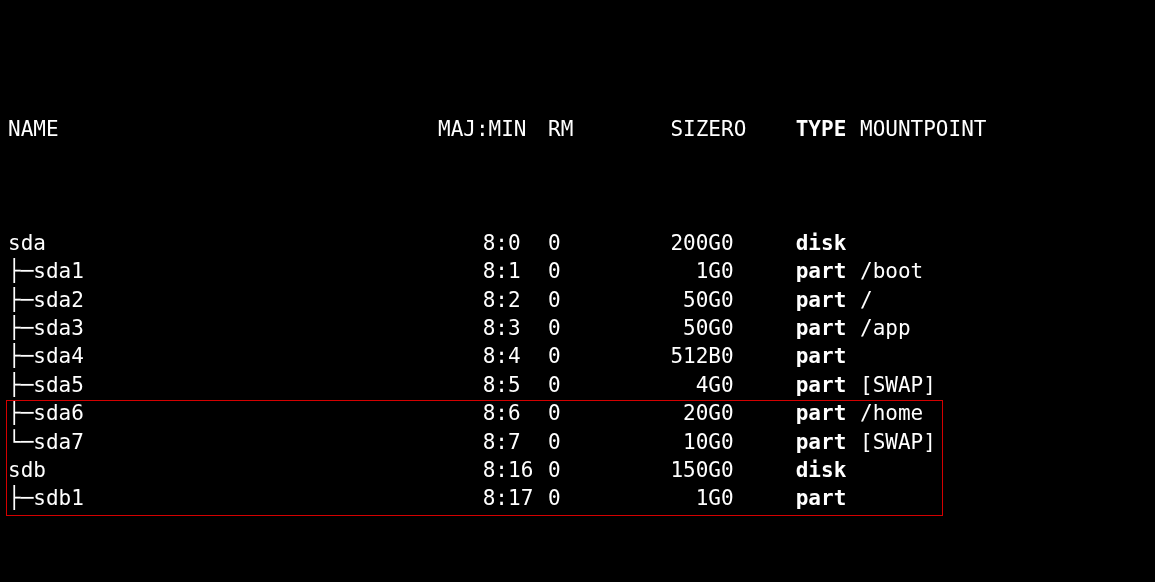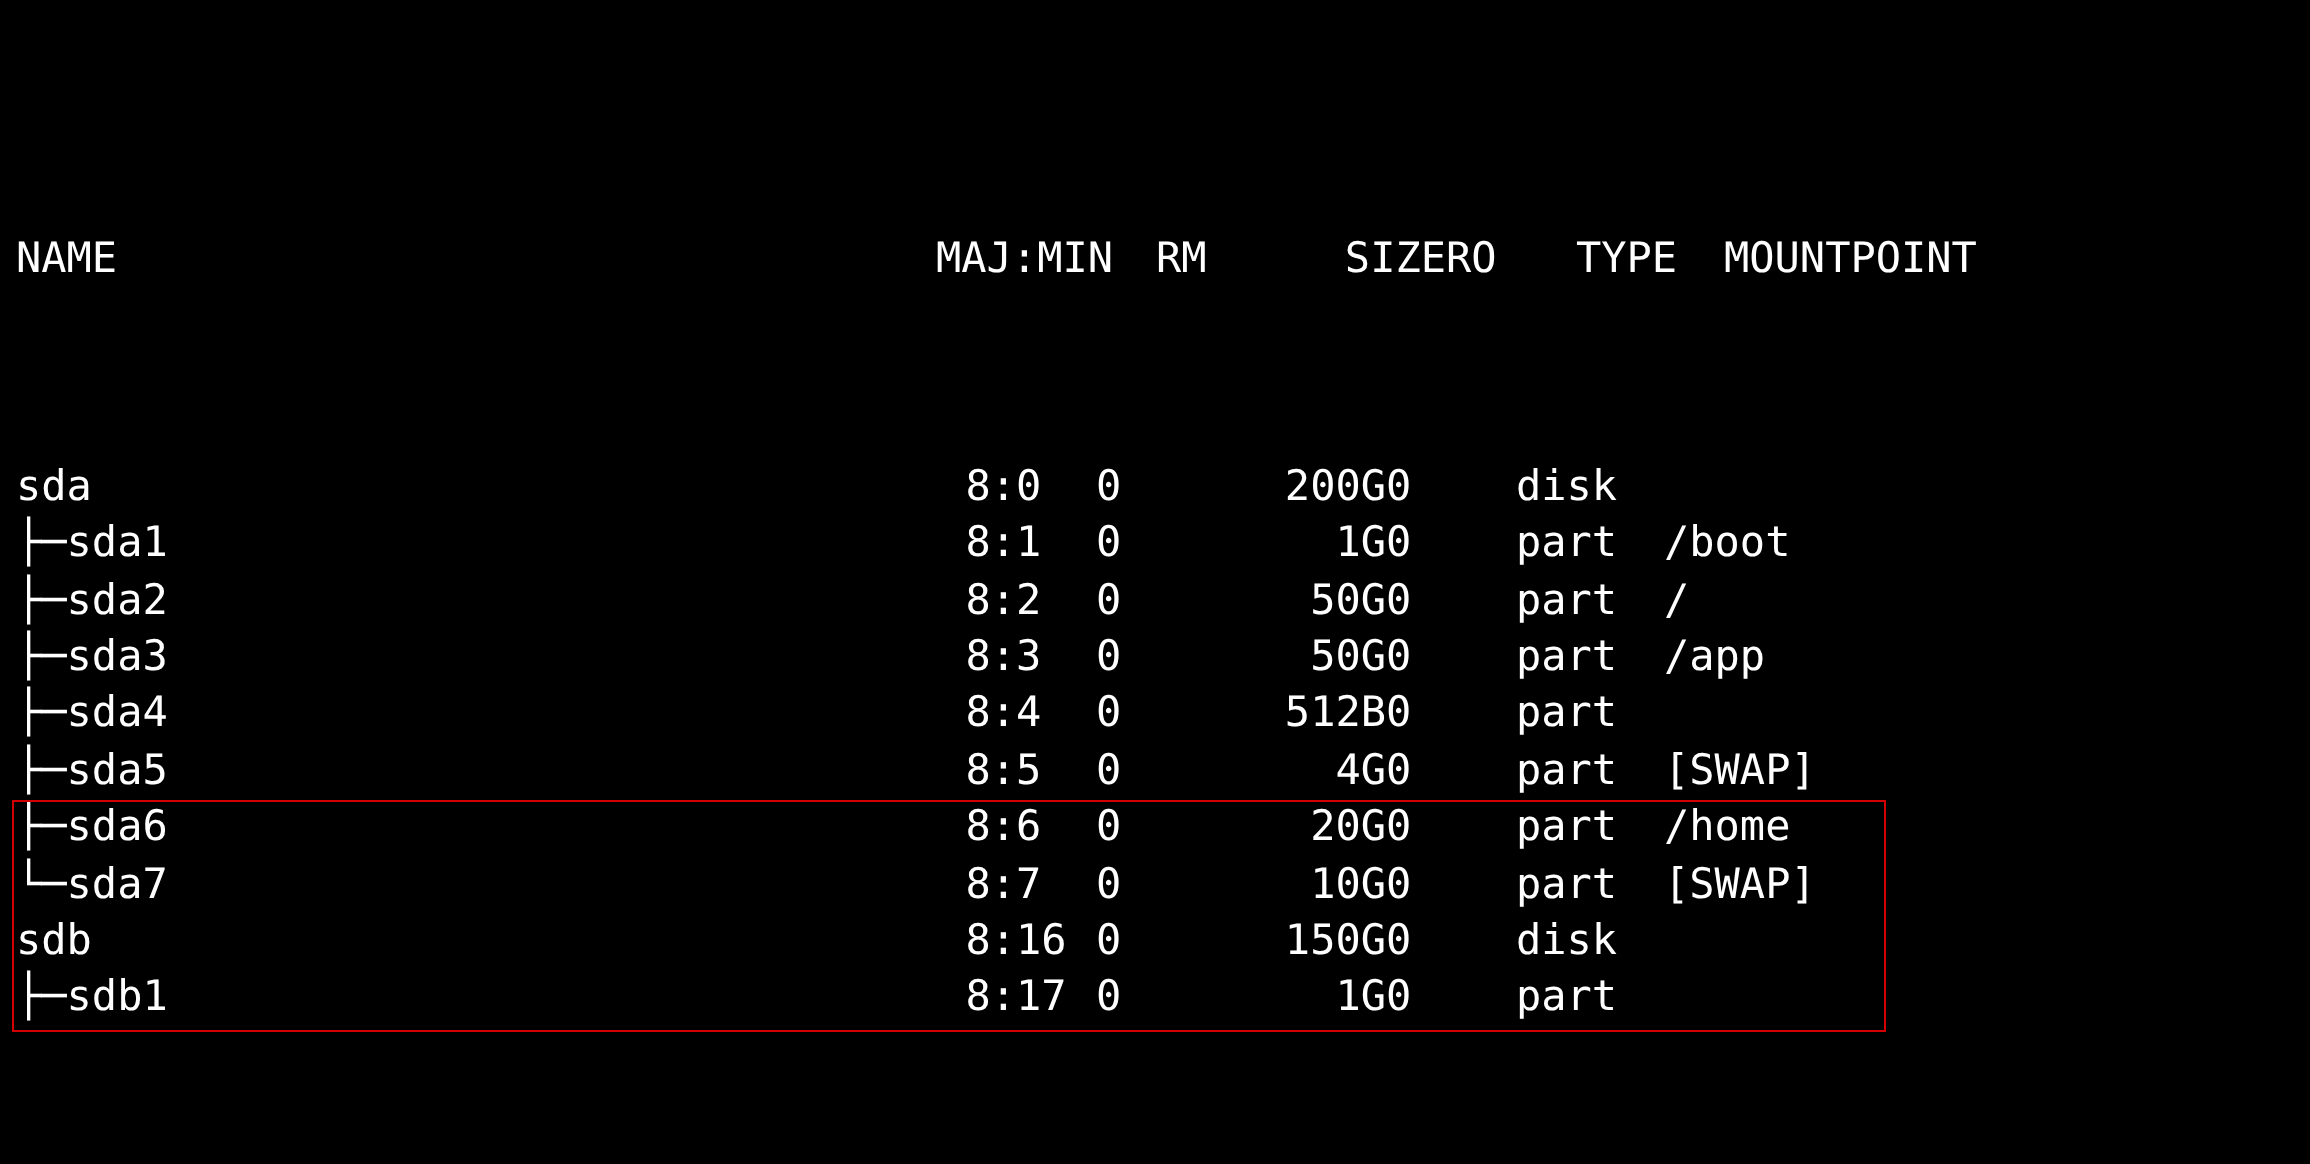--- a/index.html
+++ b/index.html
@@ -21,38 +21,38 @@
   }
   .row {
     display: block;
     height: 28.4px;
     position: relative;
   }
   .col-name  { display:inline-block; width: 430px; text-align:left;  }
   .col-maj   { display:inline-block; width: 70px;  text-align:right; }
   .col-min   { display:inline-block; width: 40px;  text-align:left;  }
   .col-rm    { display:inline-block; width: 55px;  text-align:left; }
-  .col-size  { display:inline-block; width: 90px;  text-align:right; }
+  .col-size  { display:inline-block; width: 90px;  text-align:right;margin-left:28px; }
   .col-ro    { display:inline-block; width: 55px;  text-align:left; }
-  .col-type  { display:inline-block; width: 70px;  text-align:left;  padding-left:10px;}
+  .col-type  { display:inline-block; width: 70px;  text-align:center;  padding-left:10px;font-weight:bold;}
   .col-mnt   { display:inline-block; text-align:right; padding-left:4px;}
   .hl-box {
     position: absolute;
     border: 1px solid #d40000;
     pointer-events: none;
     left: 6px;
     width: 935px;
     top: 400px;
     height: 114px;
   }
 </style>
 </head>
 <body>
 
 <div class="terminal">
 
 
-  <div class="row"><span class="col-name">NAME</span><span class="col-maj" style="text-align:left;width:110px;margin-left:30px;"><span>MAJ:MIN</span></span><span class="col-rm">RM</span><span class="col-size">SIZE</span><span class="col-ro">RO</span><span class="col-type">TYPE</span><span class="col-mnt">MOUNTPOINT</span></div>
+  <div class="row"><span class="col-name">NAME</span><span class="col-maj" style="text-align:left;width:110px;"><span>MAJ:MIN</span></span><span class="col-rm">RM</span><span class="col-size">SIZE</span><span class="col-ro">RO</span><span class="col-type">TYPE</span><span class="col-mnt">MOUNTPOINT</span></div>
 
   <div id="rows-container"><div class="row"><span class="col-name">sda</span><span class="col-maj">8:</span><span class="col-min">0</span><span class="col-rm">0</span><span class="col-size">200G</span><span class="col-ro">0</span><span class="col-type">disk</span><span class="col-mnt"></span></div><div class="row"><span class="col-name">├─sda1</span><span class="col-maj">8:</span><span class="col-min">1</span><span class="col-rm">0</span><span class="col-size">1G</span><span class="col-ro">0</span><span class="col-type">part</span><span class="col-mnt">/boot</span></div><div class="row"><span class="col-name">├─sda2</span><span class="col-maj">8:</span><span class="col-min">2</span><span class="col-rm">0</span><span class="col-size">50G</span><span class="col-ro">0</span><span class="col-type">part</span><span class="col-mnt">/</span></div><div class="row"><span class="col-name">├─sda3</span><span class="col-maj">8:</span><span class="col-min">3</span><span class="col-rm">0</span><span class="col-size">50G</span><span class="col-ro">0</span><span class="col-type">part</span><span class="col-mnt">/app</span></div><div class="row"><span class="col-name">├─sda4</span><span class="col-maj">8:</span><span class="col-min">4</span><span class="col-rm">0</span><span class="col-size">512B</span><span class="col-ro">0</span><span class="col-type">part</span><span class="col-mnt"></span></div><div class="row"><span class="col-name">├─sda5</span><span class="col-maj">8:</span><span class="col-min">5</span><span class="col-rm">0</span><span class="col-size">4G</span><span class="col-ro">0</span><span class="col-type">part</span><span class="col-mnt">[SWAP]</span></div><div class="row"><span class="col-name">├─sda6</span><span class="col-maj">8:</span><span class="col-min">6</span><span class="col-rm">0</span><span class="col-size">20G</span><span class="col-ro">0</span><span class="col-type">part</span><span class="col-mnt">/home</span></div><div class="row"><span class="col-name">└─sda7</span><span class="col-maj">8:</span><span class="col-min">7</span><span class="col-rm">0</span><span class="col-size">10G</span><span class="col-ro">0</span><span class="col-type">part</span><span class="col-mnt">[SWAP]</span></div><div class="row"><span class="col-name">sdb</span><span class="col-maj">8:</span><span class="col-min">16</span><span class="col-rm">0</span><span class="col-size">150G</span><span class="col-ro">0</span><span class="col-type">disk</span><span class="col-mnt"></span></div><div class="row"><span class="col-name">├─sdb1</span><span class="col-maj">8:</span><span class="col-min">17</span><span class="col-rm">0</span><span class="col-size">1G</span><span class="col-ro">0</span><span class="col-type">part</span><span class="col-mnt"></span></div></div>
 
   <div class="hl-box"></div>
 </div>
 
 </body></html>

